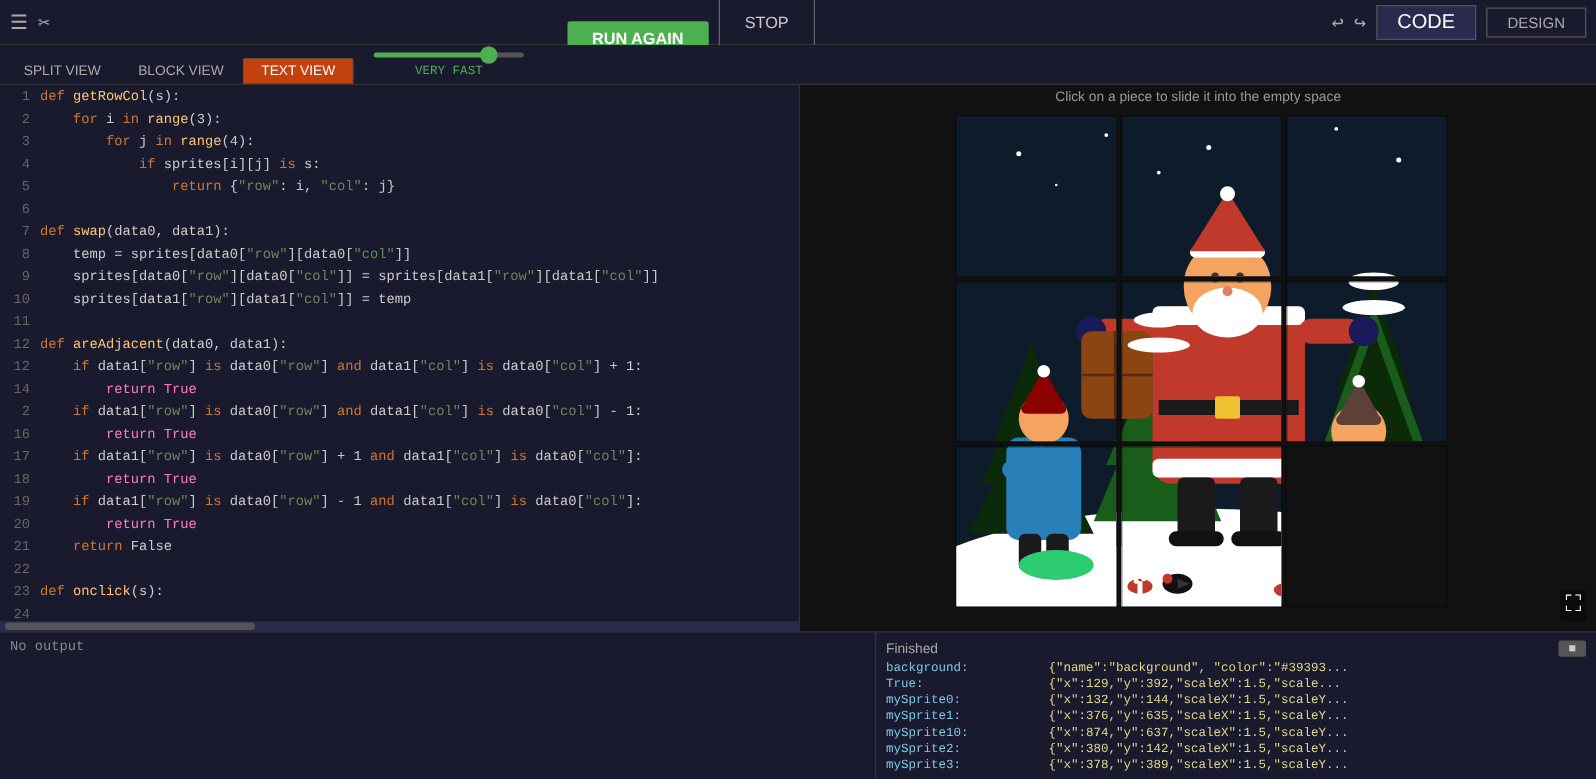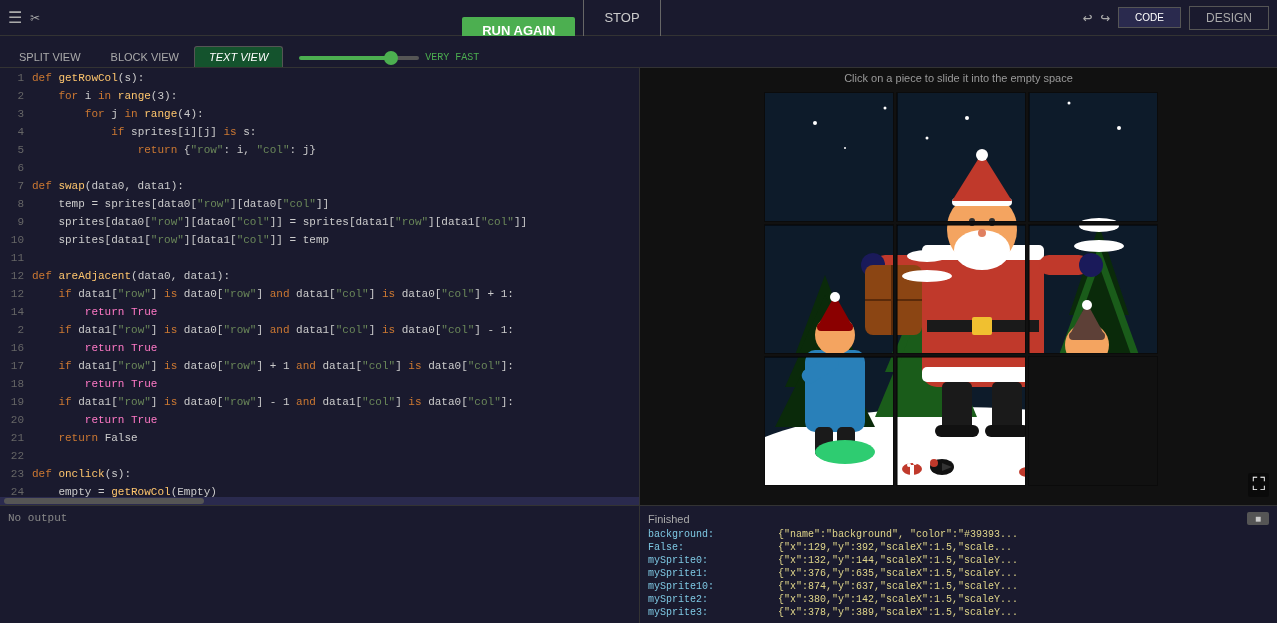--- a/index.html
+++ b/index.html
@@ -41,21 +41,21 @@
       font-size: 13px;
       cursor: pointer;
       border-radius: 2px;
     }
 
     .btn-code {
       background: #2a2a4e;
       color: #fff;
       border: 1px solid #555;
       padding: 4px 16px;
-      font-size: 10px;
+      font-size: 16px;
       cursor: pointer;
     }
     .btn-design {
       background: transparent;
       color: #aaa;
       border: 1px solid #555;
       padding: 4px 16px;
       font-size: 12px;
       cursor: pointer;
     }
@@ -79,34 +79,34 @@
       color: #aaa;
       cursor: pointer;
       border-radius: 3px 3px 0 0;
       background: transparent;
       border: none;
       border-top: 1px solid transparent;
       border-left: 1px solid transparent;
       border-right: 1px solid transparent;
     }
     .view-tab.active {
-      background: #14532d;
+      background: #c2410c;
       color: #fff;
       border-top: 1px solid #555;
       border-left: 1px solid #555;
       border-right: 1px solid #555;
-      font-style: italic;
     }
 
     .speed-slider-container {
       display: flex;
       align-items: center;
       gap: 6px;
       margin-left: 16px;
       margin-bottom: 4px;
+      flex-direction: column;
     }
     .speed-slider {
       -webkit-appearance: none;
       width: 120px;
       height: 4px;
       border-radius: 2px;
       background: linear-gradient(to right, #4caf50 80%, #555 80%);
       outline: none;
       cursor: pointer;
     }
@@ -251,21 +251,21 @@
     .bottom-panel {
       height: 118px;
       display: flex;
       border-top: 1px solid #333;
       background: #1a1a2e;
       flex-shrink: 0;
     }
 
     
     .output-area {
-      width: 640px;
+      width: 701px;
       flex-shrink: 0;
       border-right: 1px solid #333;
       padding: 6px 8px;
       font-size: 11px;
       color: #888;
     }
 
     
     .console-area {
       flex: 1;
@@ -432,21 +432,20 @@
         <div class="code-line">
           <span class="line-num">22</span>
           <span class="line-content"><span></span></span>
         </div>
         <div class="code-line">
           <span class="line-num">23</span>
           <span class="line-content"><span class="kw">def </span><span class="fn">onclick</span><span>(s):</span></span>
         </div>
         <div class="code-line">
           <span class="line-num">24</span>
-          <span class="line-content"><span>    empty = </span><span class="fn">getRowCol</span><span>(Empty)</span></span>
         </div>
       </div>
     <div class="scrollbar-x">
       <div class="scrollbar-thumb"></div>
     </div>
   </div>
 
   <div class="right-panel">
 
     <div class="stage-area">
@@ -1401,21 +1400,21 @@
     <div class="console-header">
       <span class="console-status">Finished</span>
       <button class="console-clear-btn">■</button>
     </div>
     <div id="console-rows">
         <div class="console-row">
           <span class="console-key">background:</span>
           <span class="console-val">{"name":"background", "color":"#39393...</span>
         </div>
         <div class="console-row">
-          <span class="console-key">False:</span>
+          <span class="console-key">True:</span>
           <span class="console-val">{"x":129,"y":392,"scaleX":1.5,"scale...</span>
         </div>
         <div class="console-row">
           <span class="console-key">mySprite0:</span>
           <span class="console-val">{"x":132,"y":144,"scaleX":1.5,"scaleY...</span>
         </div>
         <div class="console-row">
           <span class="console-key">mySprite1:</span>
           <span class="console-val">{"x":376,"y":635,"scaleX":1.5,"scaleY...</span>
         </div>

